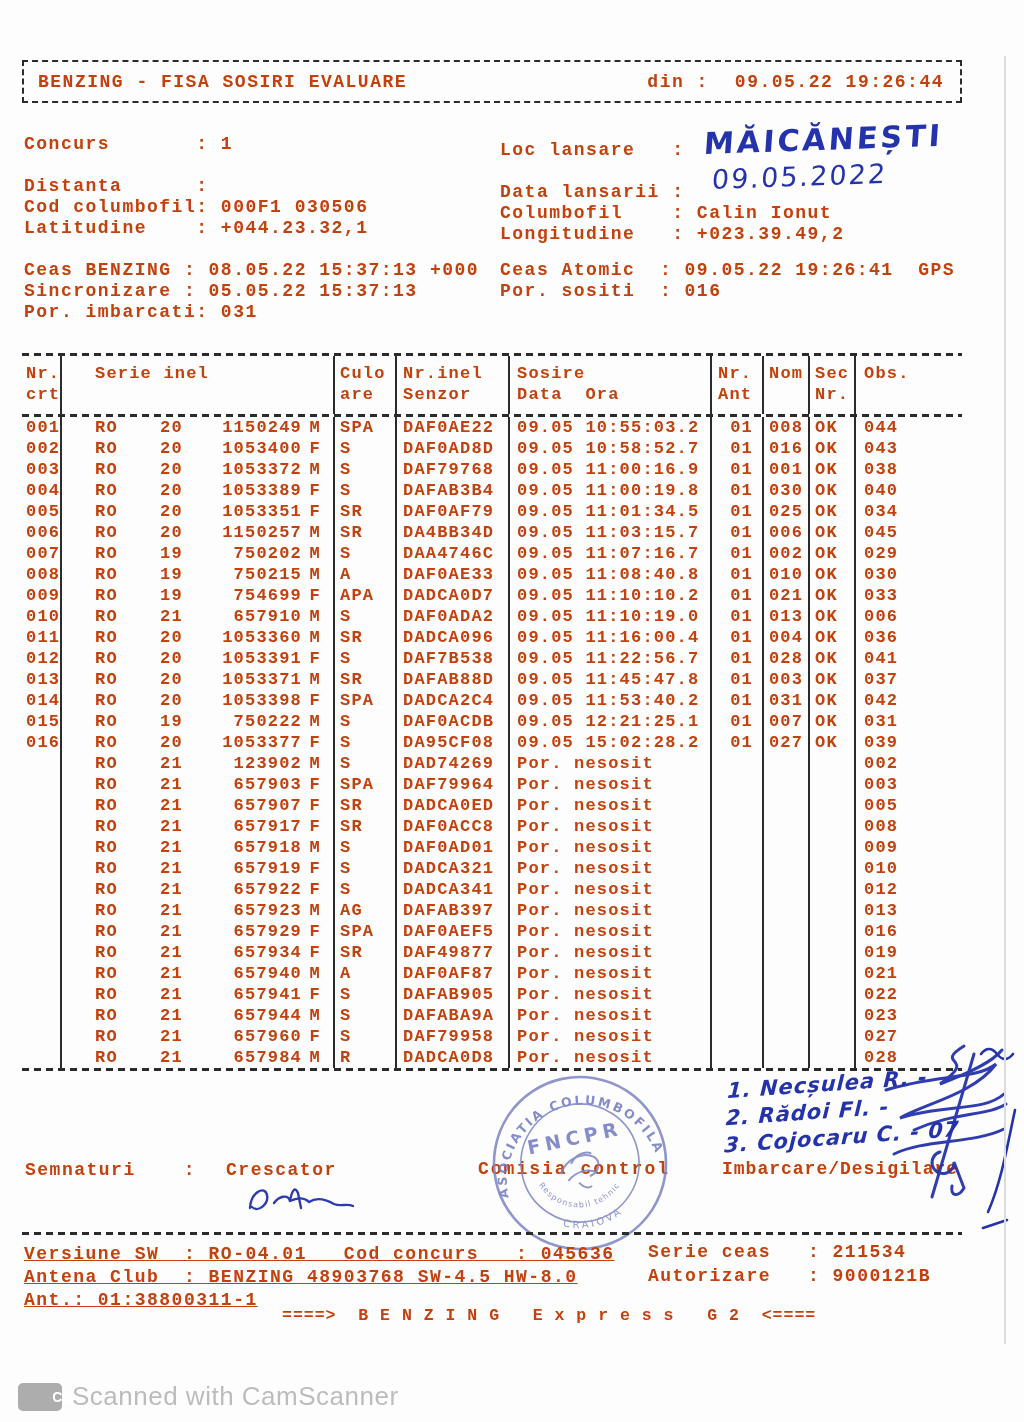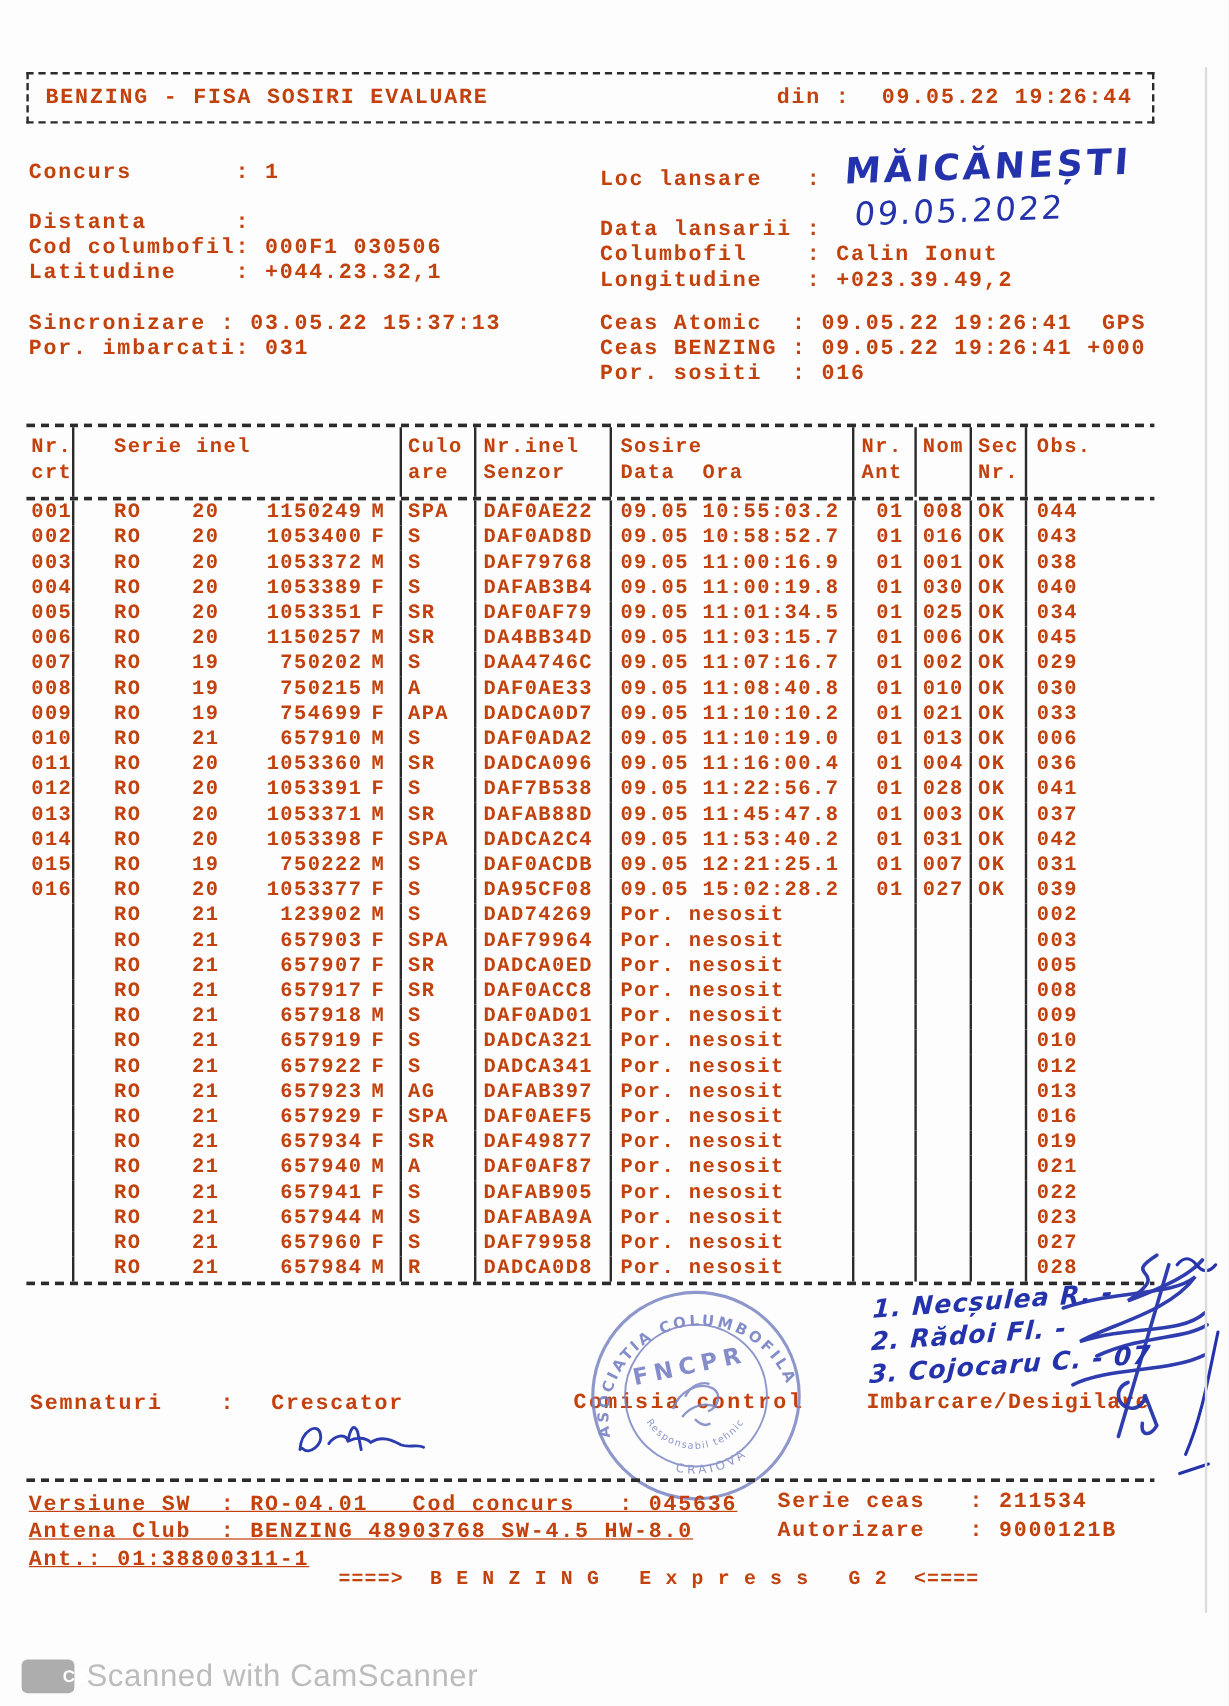--- a/index.html
+++ b/index.html
@@ -134,26 +134,26 @@
     <div class="mono pre infoline gap-after">Loc lansare   :</div>
     <div class="mono pre infoline">Data lansarii :</div>
     <div class="mono pre infoline">Columbofil    : Calin Ionut</div>
     <div class="mono pre infoline">Longitudine   : +023.39.49,2</div>
   </div>
 
   <div class="hand hand-loc">MĂICĂNEȘTI</div>
   <div class="hand hand-date">09.05.2022</div>
 
   <div class="abs" style="left:24px; top:260px;">
-    <div class="mono pre infoline">Sincronizare : 03.05.22 15:37:13</div>
+    <div class="mono pre infoline">Ceas BENZING : 08.05.22 15:37:13 +000</div>
+    <div class="mono pre infoline">Sincronizare : 05.05.22 15:37:13</div>
     <div class="mono pre infoline">Por. imbarcati: 031</div>
   </div>
   <div class="abs" style="left:500px; top:260px;">
     <div class="mono pre infoline">Ceas Atomic  : 09.05.22 19:26:41  GPS</div>
-    <div class="mono pre infoline">Ceas BENZING : 09.05.22 19:26:41 +000</div>
     <div class="mono pre infoline"></div>
     <div class="mono pre infoline">Por. sositi  : 016</div>
   </div>
 
   <div class="table">
     <div class="hsep"></div>
     <div class="thead mono">
       <div class="hcell hp-crt">
           <div>Nr.</div>
           <div>crt</div>

